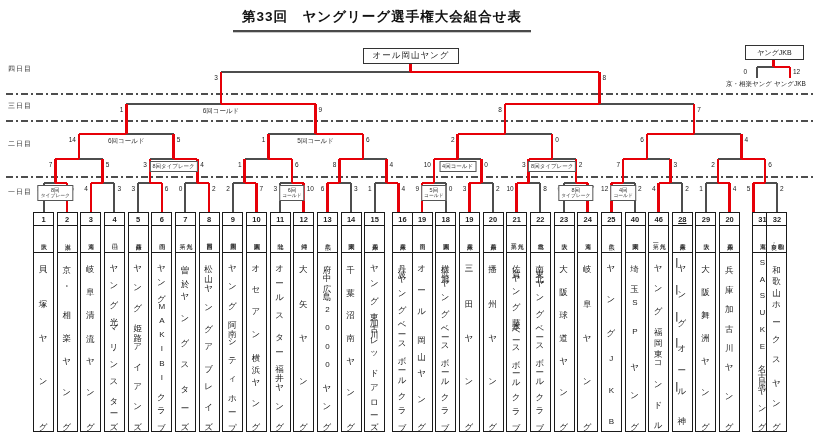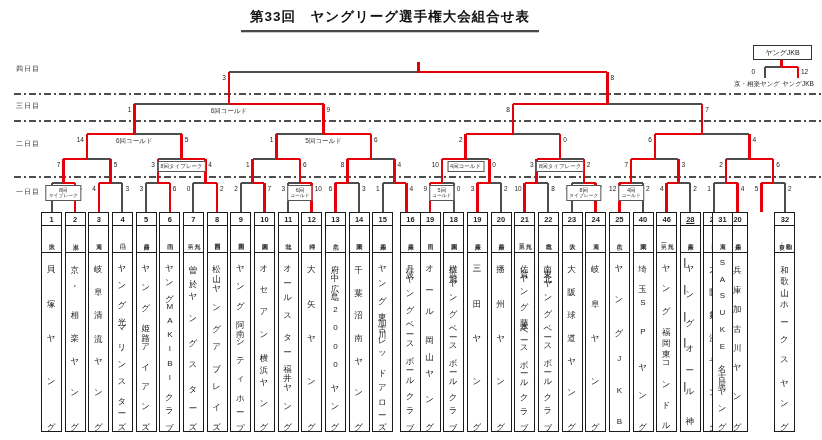--- a/index.html
+++ b/index.html
@@ -1,21 +1,21 @@
 <!DOCTYPE html>
 <html><head>
 <meta charset="utf-8">
 <style>
   html,body{margin:0;padding:0;}
   body{
     width:822px;height:440px;position:relative;background:#ffffff;
     font-family:"Liberation Sans","DejaVu Sans",sans-serif;color:#222;
     overflow:hidden;
   }
-  #stage{position:absolute;left:0;top:0;width:764px;height:440px;margin-left:8px;}
+  #stage{position:absolute;left:0;top:0;width:764px;height:440px;}
   .title{
     position:absolute;left:0;right:0;top:8px;text-align:center;
     font-size:13.5px;font-weight:bold;letter-spacing:1px;color:#111;
   }
   .title-underline{
     position:absolute;left:50%;top:30px;width:298px;margin-left:-149px;
     border-top:2px solid #4a4a4a;box-shadow:0 1px 0 #c9c9c9;
   }
   .dash{
     position:absolute;left:6px;width:810px;height:2px;z-index:0;
@@ -76,20 +76,21 @@
 
   <div class="dash" style="top:93px"></div>
   <div class="dash" style="top:120px"></div>
   <div class="dash" style="top:176px"></div>
 
   <div class="day-label" style="top:64px">四日目</div>
   <div class="day-label" style="top:101px">三日目</div>
   <div class="day-label" style="top:139px">二日目</div>
   <div class="day-label" style="top:187px">一日目</div>
 
+  <div class="champion-box">オール岡山ヤング</div>
 
   <div class="third-box">ヤングJKB</div>
   <div class="third-score" style="left:747px;transform:translateX(-100%)">0</div>
   <div class="third-score" style="left:793px">12</div>
   <div class="third-name" style="left:749px">京・相楽ヤング</div>
   <div class="third-name" style="left:790px">ヤングJKB</div>
 
   <div id="lines">
       <div style="position: absolute; left: 43.5px; top: 182px; width: 23.66px; height: 2px; background: rgb(77, 77, 77); z-index: 1;"></div>
       <div style="position: absolute; left: 55.33px; top: 181.7px; width: 11.83px; height: 2.6px; background: rgb(230, 0, 8); z-index: 2;"></div>
@@ -735,21 +736,21 @@
           <span>兵</span>
           <span>庫</span>
           <span>加</span>
           <span>古</span>
           <span>川</span>
           <span>ヤ</span>
           <span>ン</span>
           <span>グ</span>
         </div>
       </div>
-      <div class="team" style="left: 704px;">
+      <div class="team" style="left: 752px;">
         <div class="tno">31</div>
         <div class="treg">
           <div class="col">東海</div>
         </div>
         <div class="tname">
           <span class="lat">S</span>
           <span class="lat">A</span>
           <span class="lat">S</span>
           <span class="lat">U</span>
           <span class="lat">K</span>

